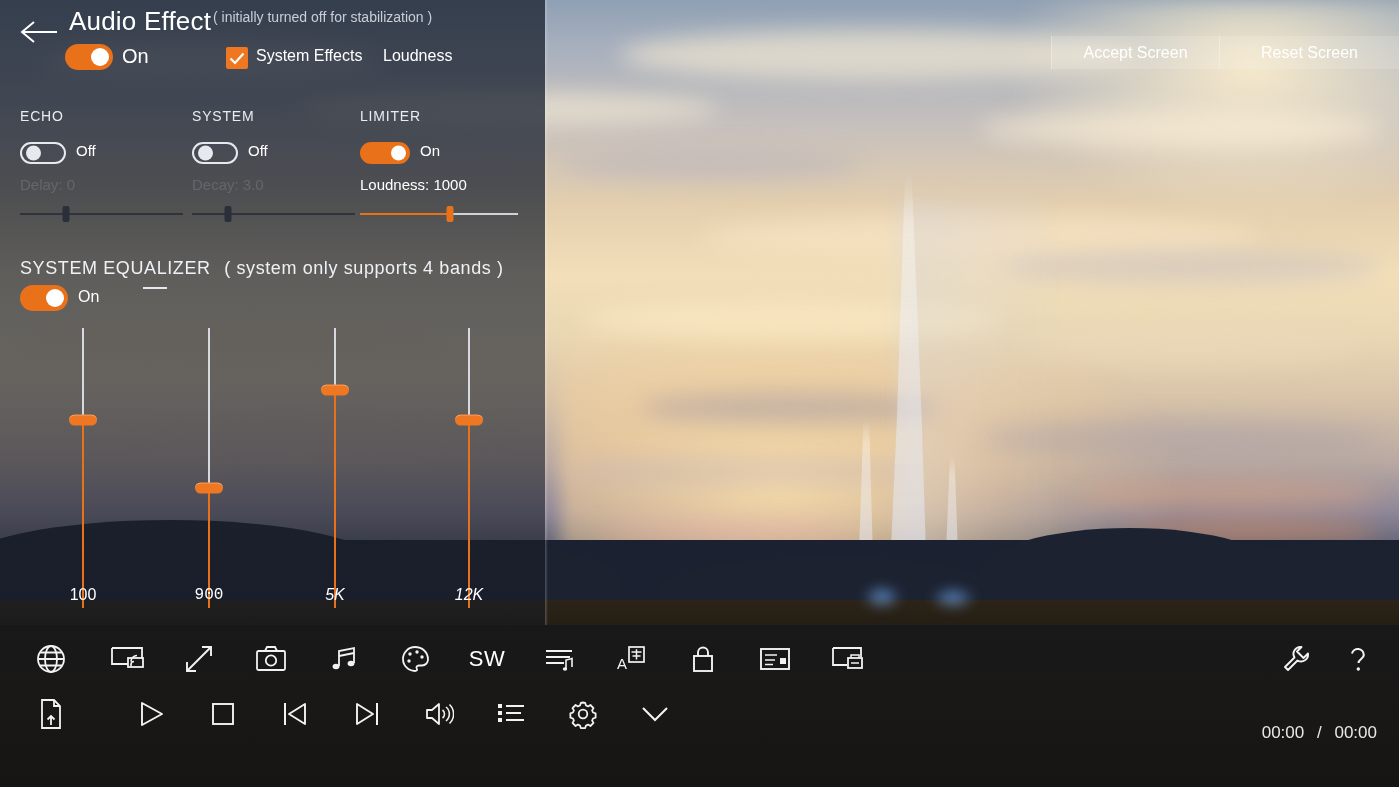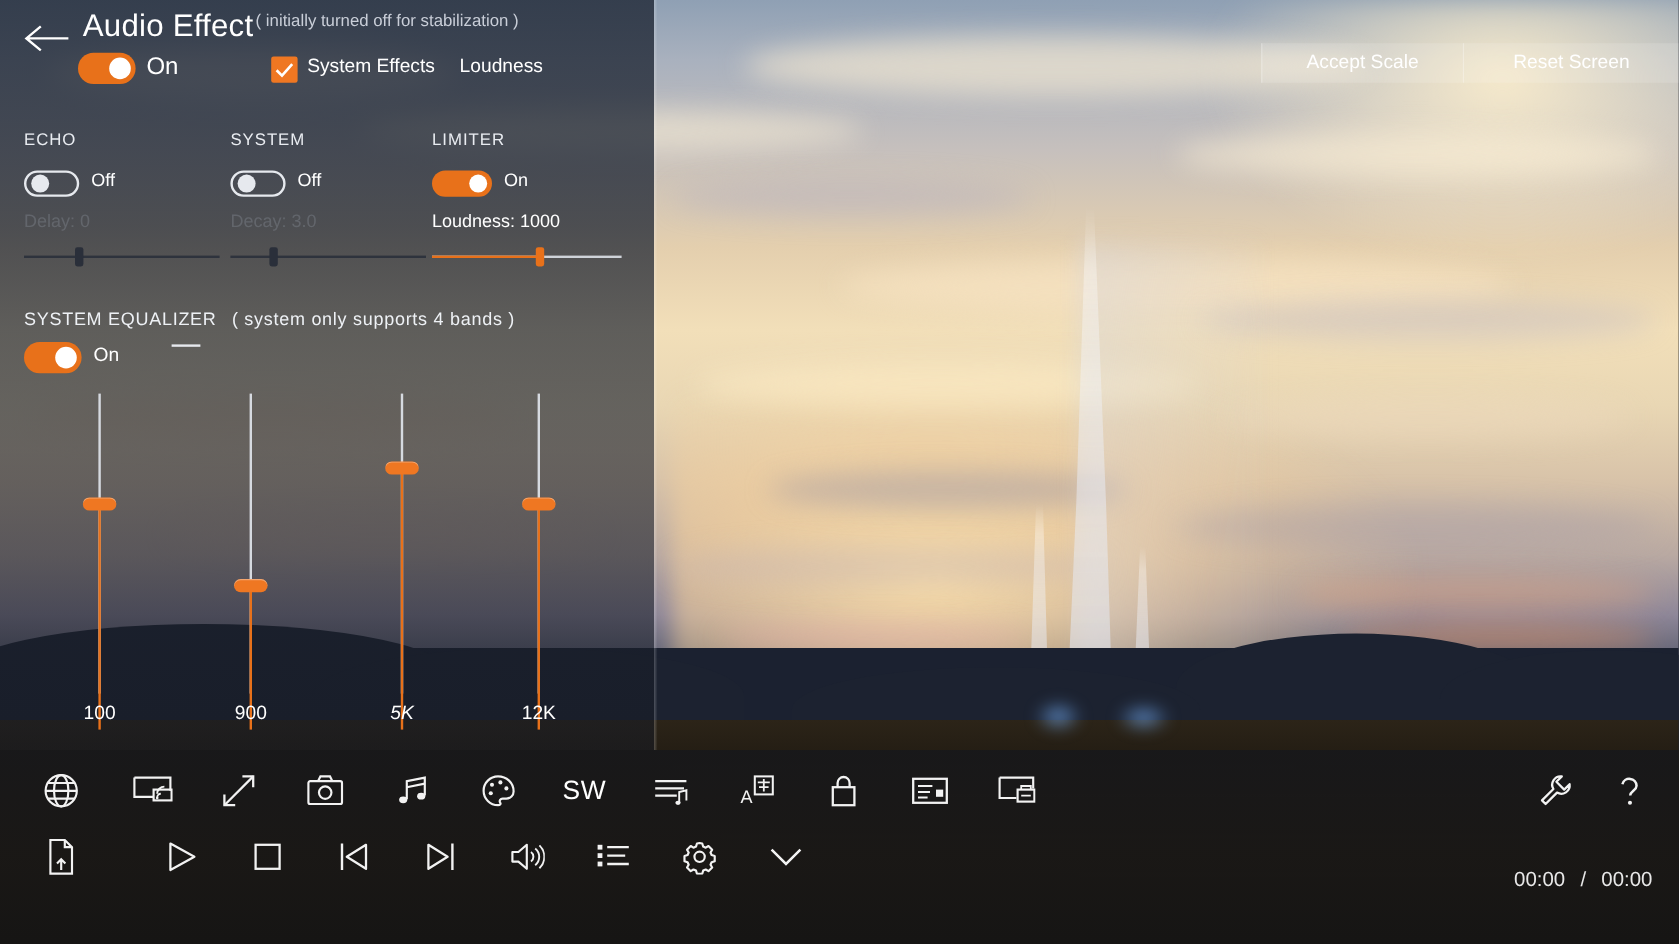--- a/index.html
+++ b/index.html
@@ -121,21 +121,21 @@
   .hsl .trk { position:absolute; top:7px; left:0; height:2px; width:100%; }
   .hsl .fill { position:absolute; top:7px; left:0; height:2px; }
   .hsl .hnd { position:absolute; top:0; width:7px; height:16px; border-radius:2px; transform:translateX(-50%); cursor:pointer; }
   .hsl.dis .trk { background:rgba(40,46,58,.85); }
   .hsl.dis .hnd { background:#2a2f3a; }
   .hsl.act .trk { background:#cfd3d9; }
   .hsl.act .fill { background:#e8711a; }
   .hsl.act .hnd { background:#e8711a; }
 
   
-  .eq-title { position:absolute; left:20px; top:258px; font-size:15px; color:#eef1f5; letter-spacing:.6px;text-align:center; }
+  .eq-title { position:absolute; left:20px; top:258px; font-size:18px; color:#eef1f5; letter-spacing:.6px;text-align:center; }
   .eq-note { color:#eef1f5; }
   .eq-toggle { position:absolute; left:20px; top:285px; }
   .eq-on { position:absolute; left:78px; top:288px; font-size:16px; color:#fff; }
   .eq-dash { position:absolute; left:143px; top:287px; width:24px; height:2px; background:#e6e9ee; }
 
   .band { position:absolute; top:328px; }
   .band .vtrk { position:absolute; left:50%; top:0; transform:translateX(-50%);
                 width:2px; height:250px; background:#d6dae0; }
   .band .vfill { position:absolute; left:50%; transform:translateX(-50%);
                  width:2px; background:#e8711a; bottom:0; }
@@ -301,41 +301,41 @@
   </div>
   <div class="eq-on">On</div>
   <div class="eq-dash"></div>
 
   <div class="band" style="left:58px; width:50px; height:280px;">
     <div class="vtrk"></div>
     <div class="vfill" style="height:67%;"></div>
     <div class="vhnd" style="top:33%;"></div>
     <div class="vlbl">100</div>
   </div>
-  <div class="band" style="left:184px; width:50px; height:280px;">
+  <div class="band" style="left:184px; width:50px; height:280px;font-family:Liberation Mono, monospace;">
     <div class="vtrk"></div>
     <div class="vfill" style="height:43%;"></div>
     <div class="vhnd" style="top:57%;"></div>
     <div class="vlbl">900</div>
   </div>
   <div class="band" style="left:310px; width:50px; height:280px;font-style:italic;">
     <div class="vtrk"></div>
     <div class="vfill" style="height:78%;"></div>
     <div class="vhnd" style="top:22%;"></div>
     <div class="vlbl">5K</div>
   </div>
-  <div class="band" style="left:424px; width:50px; height:280px;">
+  <div class="band" style="left:444px; width:50px; height:280px;font-style:italic;">
     <div class="vtrk"></div>
     <div class="vfill" style="height:67%;"></div>
     <div class="vhnd" style="top:33%;"></div>
     <div class="vlbl">12K</div>
   </div>
 
   <div class="row2">
-    <div class="sc-wide sc-w1">Accept Scale</div>
+    <div class="sc-wide sc-w1">Accept Screen</div>
     <div class="sc-wide sc-w2">Reset Screen</div>
   </div>
 
   <div class="toolbar">
 
     <div class="tb-row tb-row1">
       <div class="tb-btn">
         <svg width="32" height="32" viewBox="0 0 32 32">
           <circle cx="16" cy="16" r="13" fill="none" stroke="#f2f2f2" stroke-width="1.8"></circle>
           <ellipse cx="16" cy="16" rx="6" ry="13" fill="none" stroke="#f2f2f2" stroke-width="1.8"></ellipse>

